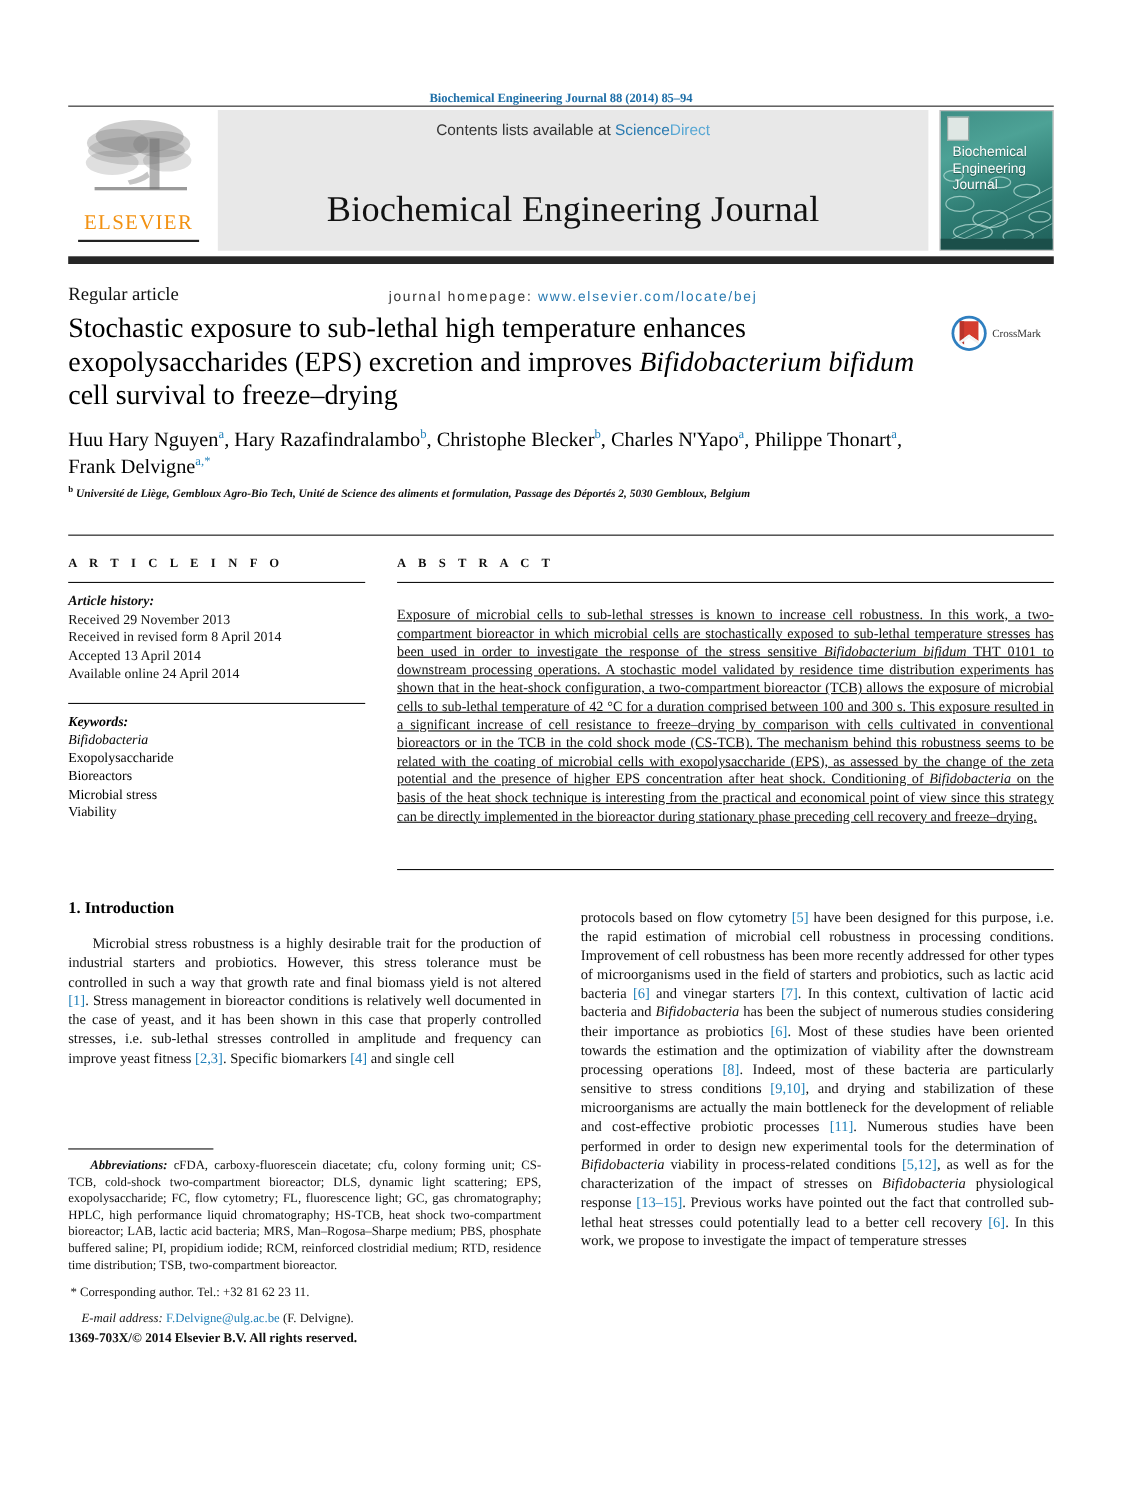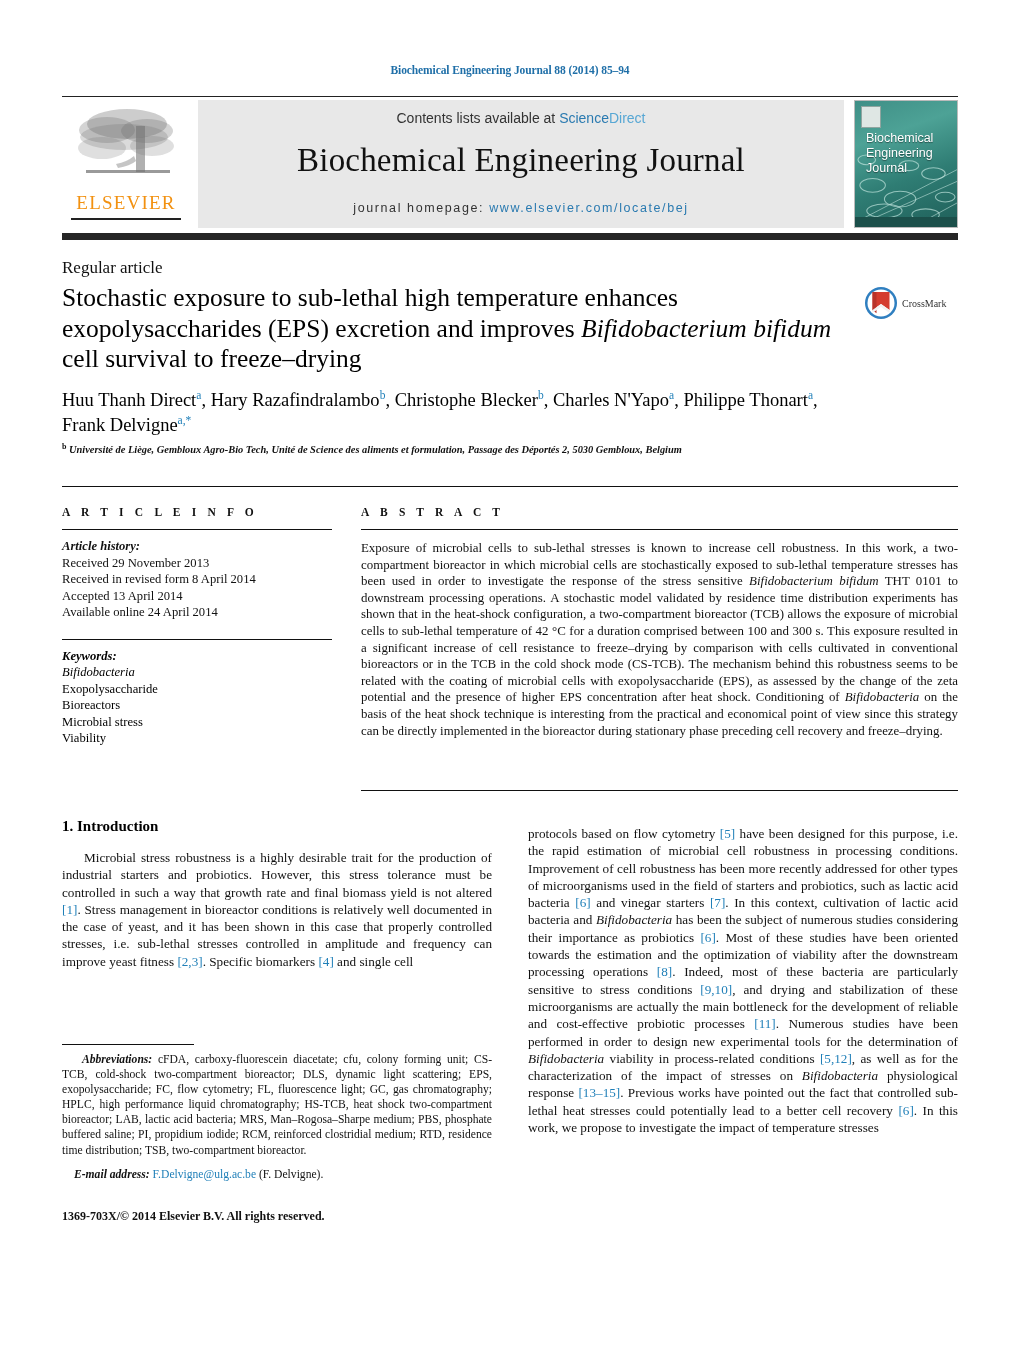--- a/index.html
+++ b/index.html
@@ -22,21 +22,21 @@
     box-sizing: border-box;
   }
 
   
   .running-head {
     text-align: center;
     font-size: 11.5px;
     font-weight: bold;
     color: #1f6fa8;
     letter-spacing: -0.1px;
-    padding-top: 64px;
+    padding-top: 84px;
   }
 
   
   .masthead-rule {
     position: absolute;
     left: 62px;
     right: 62px;
     top: 96px;
     border-top: 1.6px solid #222;
   }
@@ -76,20 +76,21 @@
     flex: 1 1 auto;
     background: #e8e8e8;
     margin-left: 8px;
     margin-right: 10px;
     display: flex;
     flex-direction: column;
     align-items: center;
     justify-content: flex-start;
     padding-top: 10px;
     box-sizing: border-box;
+    gap: 31px;
   }
   .contents-line {
     font-family: "Liberation Sans", sans-serif;
     font-size: 14px;
     color: #333;
   }
   .sd-science { color: #2a7ab0; }
   .sd-direct  { color: #57a7d4; }
   .journal-title {
     font-family: "Liberation Serif", serif;
@@ -258,25 +259,26 @@
   }
   .kw-group {
     font-size: 12.6px;
     line-height: 16.5px;
     margin-top: 8px;
   }
   .kw-group .lbl { font-style: italic; font-weight: bold; }
   .kw-group .ital { font-style: italic; }
 
   .abstract-body {
-    margin-top: 10px;
+    margin-top: 21px;
     font-size: 12.9px;
     line-height: 16.6px;
     text-align: justify;
     color: #111;
+    text-decoration: underline;
   }
   .abstract-body i { font-style: italic; }
   .copyright {
     text-align: right;
     font-weight: bold;
     margin-top: 6px;
     font-size: 12.9px;
   }
   .rule-after-abs {
     position: absolute;
@@ -337,21 +339,21 @@
   }
   .footnotes .lbl { font-style: italic; font-weight: bold; }
   .corr {
     margin-top: 9px;
     text-indent: 0;
     padding-left: 14px;
     text-align: left;
   }
   .corr .star { margin-left: -12px; }
   .email-line { padding-left: 12px; }
-  .email-lbl { font-style: italic; font-weight: bold; }
+  .email-lbl { font-style: italic; font-weight: normal; }
   .email-link { color: #1f7fb8; }
 
   .doi-block {
     position: absolute;
     left: 62px;
     top: 1208px;
     width: 430px;
     font-size: 12px;
     line-height: 16px;
     font-weight: bold;
@@ -439,21 +441,21 @@
       <circle cx="17" cy="17" r="16" fill="#2f7fc0"></circle>
       <circle cx="17" cy="17" r="13.5" fill="#ffffff"></circle>
       <path d="M8.5 6 h17 v18 l-8.5 -6 l-8.5 6 Z" fill="#d43c2f"></path>
       <path d="M8.5 6 h4 v21.2 l-4 -3 Z" fill="#b8332a"></path>
       <path d="M17 18 l8.5 6 v3 l-8.5 -6 l-8.5 6 v-3 Z" fill="#f2f2f2"></path>
     </svg>
     <span class="crossmark-label">CrossMark</span>
   </div>
 
   <div class="authors">
-    <span>Huu Thanh Direct</span><sup>a</sup><span>, Hary Razafindralambo</span><sup>b</sup><span>, Christophe Blecker</span><sup>b</sup><span>, Charles N'Yapo</span><sup>a</sup><span>, Philippe Thonart</span><sup>a</sup><span>, Frank Delvigne</span><sup>a,*</sup>
+    <span>Huu Hary Nguyen</span><sup>a</sup><span>, Hary Razafindralambo</span><sup>b</sup><span>, Christophe Blecker</span><sup>b</sup><span>, Charles N'Yapo</span><sup>a</sup><span>, Philippe Thonart</span><sup>a</sup><span>, Frank Delvigne</span><sup>a,*</sup>
   </div>
 
   <div class="affils">
     <div><sup>b</sup><span> Université de Liège, Gembloux Agro-Bio Tech, Unité de Science des aliments et formulation, Passage des Déportés 2, 5030 Gembloux, Belgium</span></div>
   </div>
 
   <div class="rule-after-affil"></div>
 
   <div class="info-col">
     <div class="sec-caps">A R T I C L E  I N F O</div>
@@ -489,20 +491,21 @@
     <p class="body-par"><span>Microbial stress robustness is a highly desirable trait for the production of industrial starters and probiotics. However, this stress tolerance must be controlled in such a way that growth rate and final biomass yield is not altered </span><span class="ref">[1]</span><span>. Stress management in bioreactor conditions is relatively well documented in the case of yeast, and it has been shown in this case that properly controlled stresses, i.e. sub-lethal stresses controlled in amplitude and frequency can improve yeast fitness </span><span class="ref">[2,3]</span><span>. Specific biomarkers </span><span class="ref">[4]</span><span> and single cell</span></p>
   </div>
 
   <div class="body-right">
     <p class="body-par noindent"><span>protocols based on flow cytometry </span><span class="ref">[5]</span><span> have been designed for this purpose, i.e. the rapid estimation of microbial cell robustness in processing conditions. Improvement of cell robustness has been more recently addressed for other types of microorganisms used in the field of starters and probiotics, such as lactic acid bacteria </span><span class="ref">[6]</span><span> and vinegar starters </span><span class="ref">[7]</span><span>. In this context, cultivation of lactic acid bacteria and </span><i>Bifidobacteria</i><span> has been the subject of numerous studies considering their importance as probiotics </span><span class="ref">[6]</span><span>. Most of these studies have been oriented towards the estimation and the optimization of viability after the downstream processing operations </span><span class="ref">[8]</span><span>. Indeed, most of these bacteria are particularly sensitive to stress conditions </span><span class="ref">[9,10]</span><span>, and drying and stabilization of these microorganisms are actually the main bottleneck for the development of reliable and cost-effective probiotic processes </span><span class="ref">[11]</span><span>. Numerous studies have been performed in order to design new experimental tools for the determination of </span><i>Bifidobacteria</i><span> viability in process-related conditions </span><span class="ref">[5,12]</span><span>, as well as for the characterization of the impact of stresses on </span><i>Bifidobacteria</i><span> physiological response </span><span class="ref">[13–15]</span><span>. Previous works have pointed out the fact that controlled sub-lethal heat stresses could potentially lead to a better cell recovery </span><span class="ref">[6]</span><span>. In this work, we propose to investigate the impact of temperature stresses</span></p>
   </div>
 
   <div class="footnote-rule"></div>
   <div class="footnotes">
     <div style="text-indent:20px;"><span class="lbl">Abbreviations:</span><span>  cFDA, carboxy-fluorescein diacetate; cfu, colony forming unit; CS-TCB, cold-shock two-compartment bioreactor; DLS, dynamic light scattering; EPS, exopolysaccharide; FC, flow cytometry; FL, fluorescence light; GC, gas chromatography; HPLC, high performance liquid chromatography; HS-TCB, heat shock two-compartment bioreactor; LAB, lactic acid bacteria; MRS, Man–Rogosa–Sharpe medium; PBS, phosphate buffered saline; PI, propidium iodide; RCM, reinforced clostridial medium; RTD, residence time distribution; TSB, two-compartment bioreactor.</span></div>
+    <div class="corr"><span class="star">*</span><span> Corresponding author. Tel.: +32 81 62 23 11.</span></div>
     <div class="corr email-line"><span class="email-lbl">E-mail address:</span><span class="email-link"> F.Delvigne@ulg.ac.be</span><span> (F. Delvigne).</span></div>
   </div>
 
   <div class="doi-block">
     <div class="issn-line">1369-703X/© 2014 Elsevier B.V. All rights reserved.</div>
   </div>
 
 </div>
 
 </body></html>

